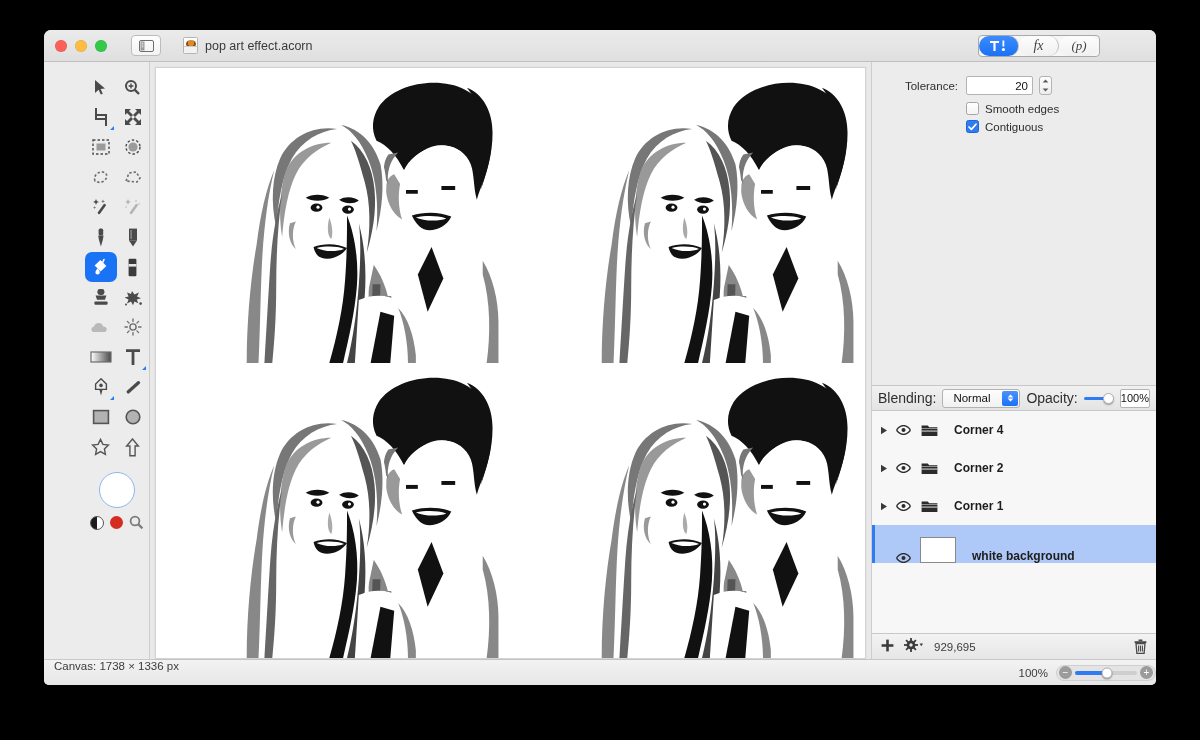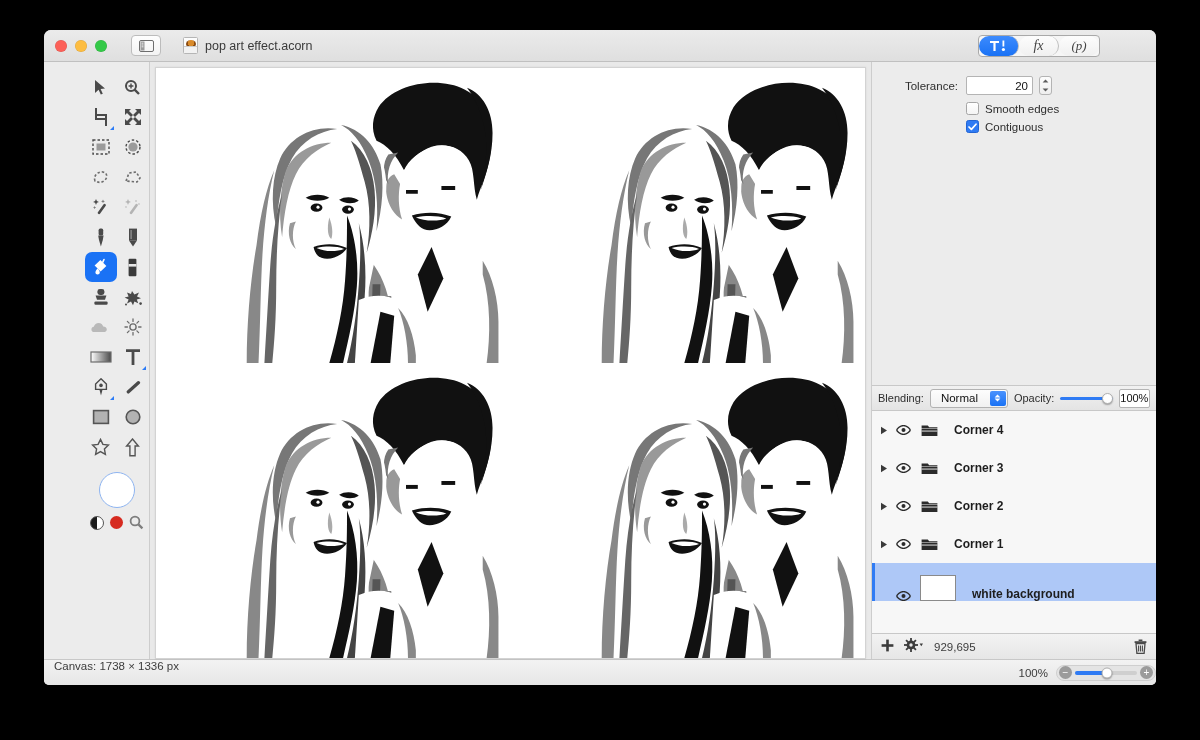--- a/index.html
+++ b/index.html
@@ -200,21 +200,21 @@
   .chkbox.on { background:#2f7bf4; border-color:#2264d4; }
   .chk-label { font-size:11.5px; color:#2e2e2e; }
 
   #layers-section { margin-top:auto; display:flex; flex-direction:column; }
   #blending-bar {
     height:26px; flex:0 0 26px;
     background:linear-gradient(#f1f1f1,#e4e4e4);
     border-top:1px solid #c8c8c8; border-bottom:1px solid #c8c8c8;
     display:flex; align-items:center; gap:6px; padding:0 6px;
   }
-  .bb-label { font-size:11px; color:#2e2e2e;text-align:center; }
+  .bb-label { font-size:14px; color:#2e2e2e;text-align:center; }
   #blending-popup {
     height:19px; min-width:78px; display:flex; align-items:center;
     background:linear-gradient(#fdfdfd,#f1f1f1);
     border:1px solid #b2b2b2; border-radius:3px;
     padding-left:10px; padding-right:20px; position:relative;
     font-size:11.5px; color:#111;
   }
   #blending-popup .pop-arrow {
     position:absolute; right:1px; top:1px; bottom:1px; width:16px;
     background:linear-gradient(#4a92fd,#1a72f5); border-radius:2px;
@@ -768,41 +768,20 @@
             <span class="folder-icon">
               <svg width="17" height="13" viewBox="0 0 17 13">
                 <path d="M0.6 1.6 h6.2 l1.4 1.6 h8.2 v1.2 H0.6 z" fill="#2b2b2b"></path>
                 <rect x="0.6" y="5" width="15.8" height="7" fill="#2b2b2b"></rect>
                 <rect x="0.6" y="6.6" width="15.8" height="0.9" fill="#f7f7f7"></rect>
               </svg>
             </span>
             <span class="layer-name">Corner 4</span>
           </div>
 
-          <div class="layer-row">
-            <span class="disclosure">
-              <svg width="8" height="9" viewBox="0 0 8 9">
-                <path d="M1 0.8 L7 4.5 L1 8.2 z" fill="#3a3a3a"></path>
-              </svg>
-            </span>
-            <span class="eye">
-              <svg width="15" height="10" viewBox="0 0 15 10">
-                <path d="M7.5 0.6 C11.4 0.6 14.2 4.2 14.2 5 C14.2 5.8 11.4 9.4 7.5 9.4 C3.6 9.4 0.8 5.8 0.8 5 C0.8 4.2 3.6 0.6 7.5 0.6 Z" fill="none" stroke="#2b2b2b" stroke-width="1.4"></path>
-                <circle cx="7.5" cy="5" r="2" fill="#2b2b2b"></circle>
-              </svg>
-            </span>
-            <span class="folder-icon">
-              <svg width="17" height="13" viewBox="0 0 17 13">
-                <path d="M0.6 1.6 h6.2 l1.4 1.6 h8.2 v1.2 H0.6 z" fill="#2b2b2b"></path>
-                <rect x="0.6" y="5" width="15.8" height="7" fill="#2b2b2b"></rect>
-                <rect x="0.6" y="6.6" width="15.8" height="0.9" fill="#f7f7f7"></rect>
-              </svg>
-            </span>
-            <span class="layer-name">Corner 3</span>
-          </div>
 
           <div class="layer-row">
             <span class="disclosure">
               <svg width="8" height="9" viewBox="0 0 8 9">
                 <path d="M1 0.8 L7 4.5 L1 8.2 z" fill="#3a3a3a"></path>
               </svg>
             </span>
             <span class="eye">
               <svg width="15" height="10" viewBox="0 0 15 10">
                 <path d="M7.5 0.6 C11.4 0.6 14.2 4.2 14.2 5 C14.2 5.8 11.4 9.4 7.5 9.4 C3.6 9.4 0.8 5.8 0.8 5 C0.8 4.2 3.6 0.6 7.5 0.6 Z" fill="none" stroke="#2b2b2b" stroke-width="1.4"></path>

